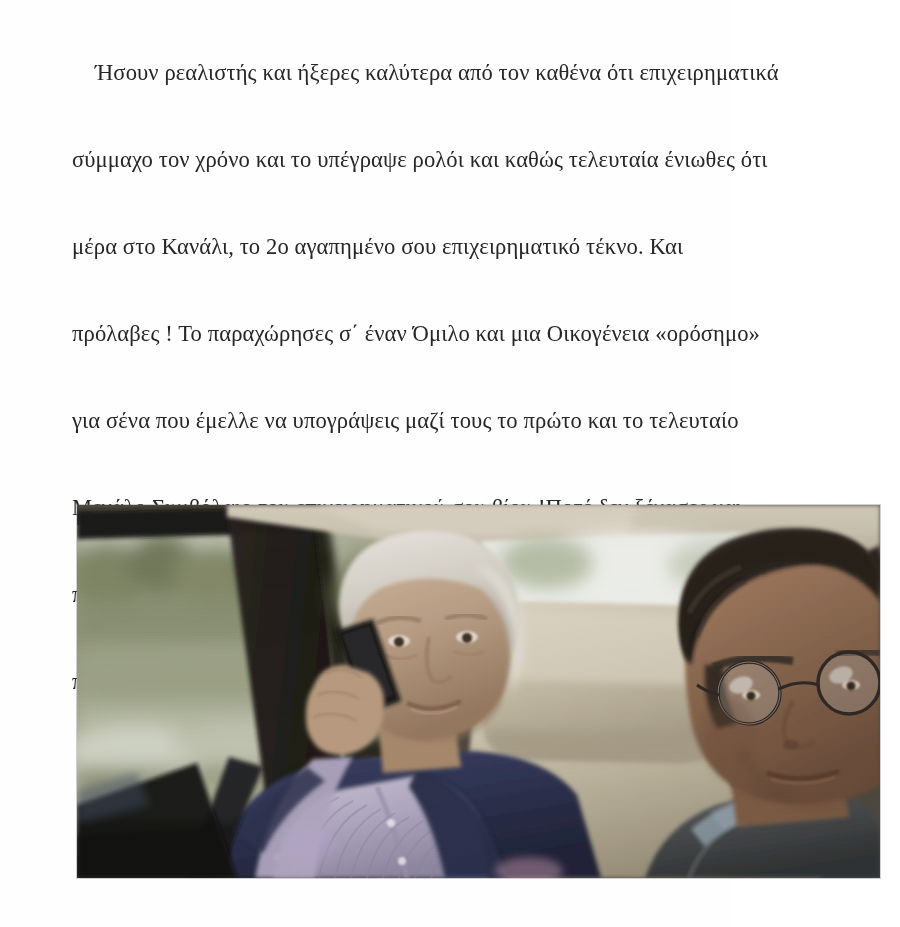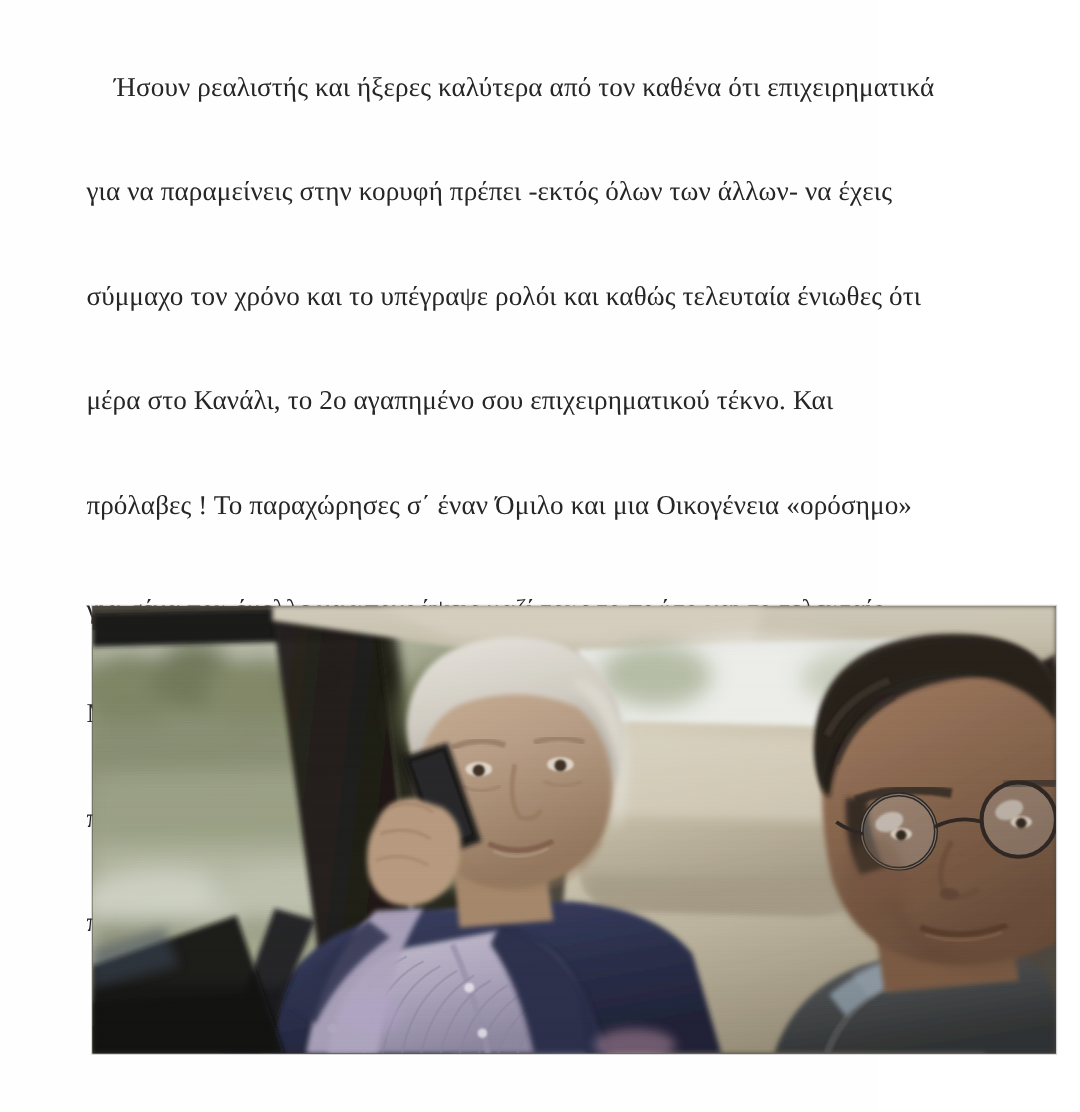--- a/index.html
+++ b/index.html
@@ -81,23 +81,22 @@
 </style>
 </head>
 <body>
 
 <div class="page">
 
   <div class="doc-text">
 
     <p class="para para-indent">
       <span class="ln">    Ήσουν ρεαλιστής και ήξερες καλύτερα από τον καθένα ότι επιχειρηματικά</span>
-      <span class="ln">για να παραμείνεις στην κορυφή πρέπει -εκτός όλων των άλλων- να έχεις</span>
       <span class="ln">σύμμαχο τον χρόνο και το υπέγραψε ρολόι και καθώς τελευταία ένιωθες ότι</span>
-      <span class="ln">μέρα στο Κανάλι, το 2ο αγαπημένο σου επιχειρηματικού τέκνο. Και</span>
+      <span class="ln">μέρα στο Κανάλι, το 2ο αγαπημένο σου επιχειρηματικό τέκνο. Και</span>
       <span class="ln">πρόλαβες ! Το παραχώρησες σ΄ έναν Όμιλο και μια Οικογένεια «ορόσημο»</span>
       <span class="ln">για σένα που έμελλε να υπογράψεις μαζί τους το πρώτο και το τελευταίο</span>
       <span class="ln">Μεγάλο Συμβόλαιο του επιχειρηματικού σου βίου !Ποτέ δεν ξέχασες και</span>
       <span class="ln">πάντα θύμιζες ότι με την “Motor Oil” η ΙΝΤΕΡΑΜΕΡΙΚΑΝ υπέγραψε το</span>
       <span class="ln">πρώτο ομαδικό ασφάλιστρο ζωής και απογειώθηκε...</span>
     </p>
 
   </div>
 
   <figure class="photo-frame" style="margin:0;">

